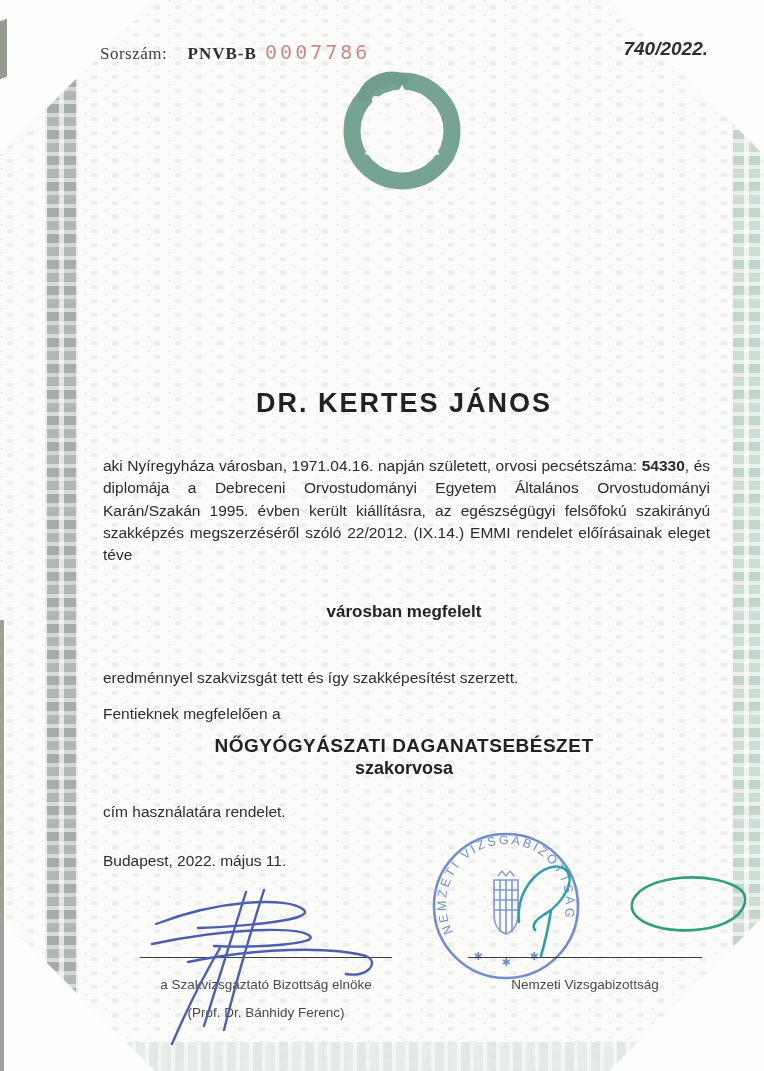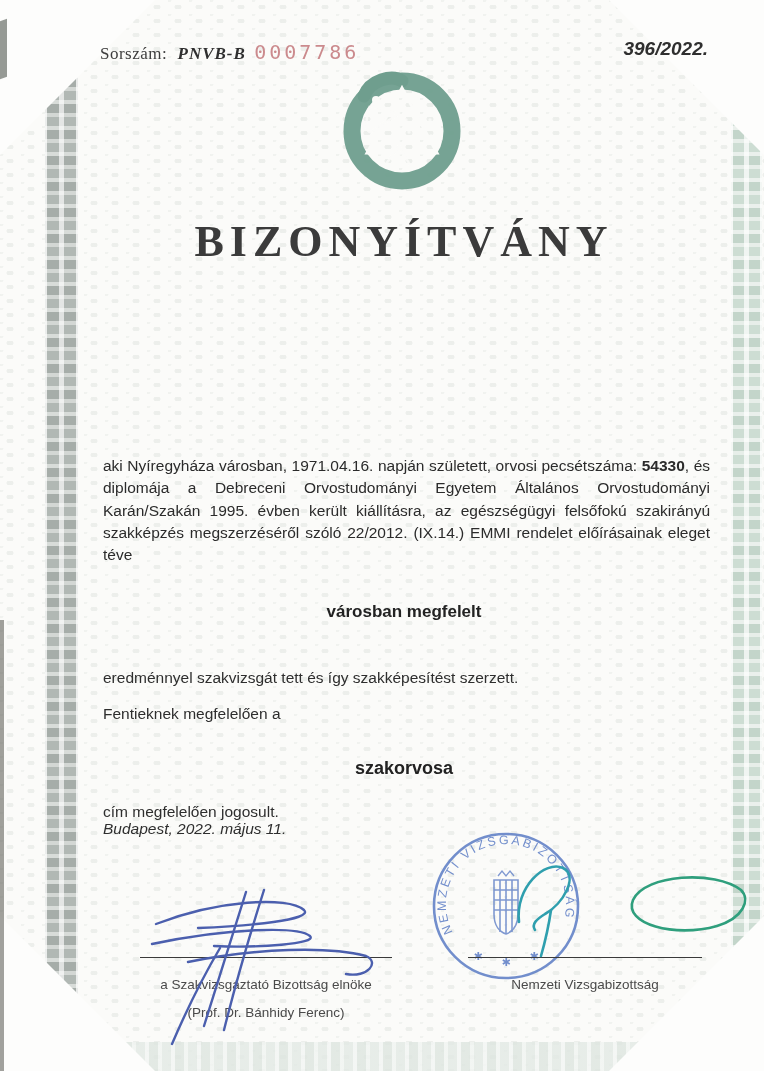--- a/index.html
+++ b/index.html
@@ -40,37 +40,37 @@
   .fold-bl{left:0;top:916px;clip-path:polygon(0 0,0 100%,100% 100%);
     background:linear-gradient(45deg,#fdfdfc 0 58%,#cfcfcc 58% 61%,#f3f3f1 61% 72%,#dededb 72% 74%,rgba(250,250,248,0) 74%);}
   .fold-br{left:609px;top:916px;clip-path:polygon(100% 0,100% 100%,0 100%);
     background:linear-gradient(315deg,#fdfdfc 0 58%,#d3d3d0 58% 61%,#f3f3f1 61% 72%,#e0e0dd 72% 74%,rgba(250,250,248,0) 74%);}
   .edge-dark-left{position:absolute;left:0;top:620px;bottom:0;width:4px;background:#55554f;opacity:.55;}
   .edge-dark-tl{position:absolute;left:0;top:20px;width:7px;height:58px;background:#6a6f69;opacity:.7;transform:skewY(-18deg);}
   
   .abs{position:absolute;}
   .serial-row{left:100px;top:40px;font-family:"Liberation Serif",serif;font-size:17px;color:#3d3d3d;}
   .serial-label{letter-spacing:.5px;}
-  .serial-prefix{font-weight:bold;letter-spacing:1px;margin-left:6px;color:#2f2f2f;font-style:italic;}
+  .serial-prefix{font-weight:bold;letter-spacing:1px;margin-left:16px;color:#2f2f2f;}
   .serial-number{font-family:"DejaVu Sans Mono",monospace;color:#cb8a8d;letter-spacing:3px;margin-left:4px;font-size:20px;}
   .doc-number{right:56px;top:38px;font-weight:bold;font-style:italic;font-size:19px;color:#2f2f2f;}
   .content-center{left:100px;width:608px;text-align:center;}
   .title{top:216px;font-family:"Liberation Serif",serif;font-weight:bold;font-size:44px;letter-spacing:6px;color:#3b3b3b;}
   .issuer{top:297px;font-size:23px;letter-spacing:1px;color:#333;}
   .certifies{top:338px;font-size:16px;color:#333;}
   .holder-name{top:388px;font-weight:bold;font-size:27px;letter-spacing:2px;color:#222;}
   .body-par{left:103px;width:607px;top:455px;font-size:15.5px;line-height:22.3px;text-align:justify;color:#2b2b2b;}
   .body-par b{font-weight:bold;}
   .grade{top:602px;font-weight:bold;font-size:17px;color:#222;}
   .result-line{left:103px;top:669px;font-size:15.5px;}
   .according-line{left:103px;top:705px;font-size:15.5px;}
   .specialty{top:735px;font-weight:bold;font-size:19px;letter-spacing:.5px;color:#222;}
   .specialty-suffix{top:758px;font-weight:bold;font-size:18px;color:#222;}
   .entitlement-line{left:103px;top:803px;font-size:15.5px;}
-  .date-line{left:103px;top:820px;font-size:15.5px;font-style:italic;}
+  .date-line{left:103px;top:852px;font-size:15.5px;}
   .sig-line{position:absolute;top:957px;border-top:1.6px solid #3a3a3a;z-index:5;}
   .sig-line-left{left:140px;width:252px;}
   .sig-line-right{left:468px;width:234px;}
   .sig-caption{position:absolute;font-size:13.5px;color:#4a4a4a;text-align:center;z-index:5;}
   .cap-l1{left:128px;width:276px;top:977px;}
   .cap-l2{left:128px;width:276px;top:1005px;}
   .cap-r1{left:455px;width:260px;top:977px;}
   .cap-r2{left:455px;width:260px;top:1005px;}
   .emblem-wrap{left:336px;top:68px;width:130px;height:122px;z-index:2;}
   .stamp-wrap{left:418px;top:818px;width:176px;height:176px;z-index:3;opacity:.85;}
@@ -91,21 +91,21 @@
   <div class="fold fold-bl"></div>
   <div class="fold fold-br"></div>
   <div class="edge-dark-left"></div>
   <div class="edge-dark-tl"></div>
 
   <div class="abs serial-row">
     <span class="serial-label">Sorszám:</span>
     <span class="serial-prefix">PNVB-B</span>
     <span class="serial-number">0007786</span>
   </div>
-  <div class="abs doc-number">396/2022.</div>
+  <div class="abs doc-number">740/2022.</div>
 
   <div class="abs emblem-wrap">
     <svg width="130" height="122" viewBox="0 0 130 122">
       <g fill="none" stroke="#6f9e8e">
         <circle cx="66" cy="63" r="50" stroke-width="17" opacity=".95"></circle>
         <path d="M28,28 C 34,12 56,6 66,13" stroke-width="13" stroke-linecap="round"></path>
       </g>
       <circle cx="40" cy="32" r="4" fill="#fbfbf9"></circle>
       <g stroke="#fbfbf9" fill="none" stroke-width="3">
         <path d="M66,20 L101,85 L31,85 Z"></path>
@@ -126,29 +126,30 @@
         <circle cx="90" cy="40" r="1.7"></circle>
           <circle cx="94" cy="52" r="1.7"></circle>
           <circle cx="77" cy="74" r="1.7"></circle>
         <circle cx="87" cy="78" r="1.7"></circle>
           <circle cx="70" cy="52" r="1.7"></circle>
           <circle cx="95" cy="68" r="1.7"></circle>
       </g>
     </svg>
   </div>
 
-  <div class="abs content-center title">BIZONYÍTVÁNY</div>
+  <div class="abs content-center holder-name">DR. KERTES JÁNOS</div>
 
   <div class="abs body-par"><span>aki Nyíregyháza városban, 1971.04.16. napján született, orvosi pecsétszáma: </span><b>54330</b><span>, és diplomája a Debreceni Orvostudományi Egyetem Általános Orvostudományi Karán/Szakán 1995. évben került kiállításra, az egészségügyi felsőfokú szakirányú szakképzés megszerzéséről szóló 22/2012. (IX.14.) EMMI rendelet előírásainak eleget téve</span></div>
 
   <div class="abs content-center grade">városban megfelelt</div>
   <div class="abs result-line">eredménnyel szakvizsgát tett és így szakképesítést szerzett.</div>
   <div class="abs according-line">Fentieknek megfelelően a</div>
+  <div class="abs content-center specialty">NŐGYÓGYÁSZATI DAGANATSEBÉSZET</div>
   <div class="abs content-center specialty-suffix">szakorvosa</div>
-  <div class="abs entitlement-line">cím megfelelően jogosult.</div>
+  <div class="abs entitlement-line">cím használatára rendelet.</div>
   <div class="abs date-line">Budapest, 2022. május 11.</div>
 
   <div class="abs stamp-wrap">
     <svg width="176" height="176" viewBox="0 0 176 176">
       <defs>
         <path id="stampArc" d="M 36,116 A 60 60 0 1 1 140,116" fill="none"></path>
       </defs>
       <circle cx="88" cy="88" r="72" fill="none" stroke="#5b7cc5" stroke-width="2.6"></circle>
       <text font-family="Liberation Sans, sans-serif" font-size="12.5" fill="#5b7cc5" letter-spacing="2.5">
         <textPath href="#stampArc" startOffset="2">NEMZETI VIZSGABIZOTTSÁG</textPath>

